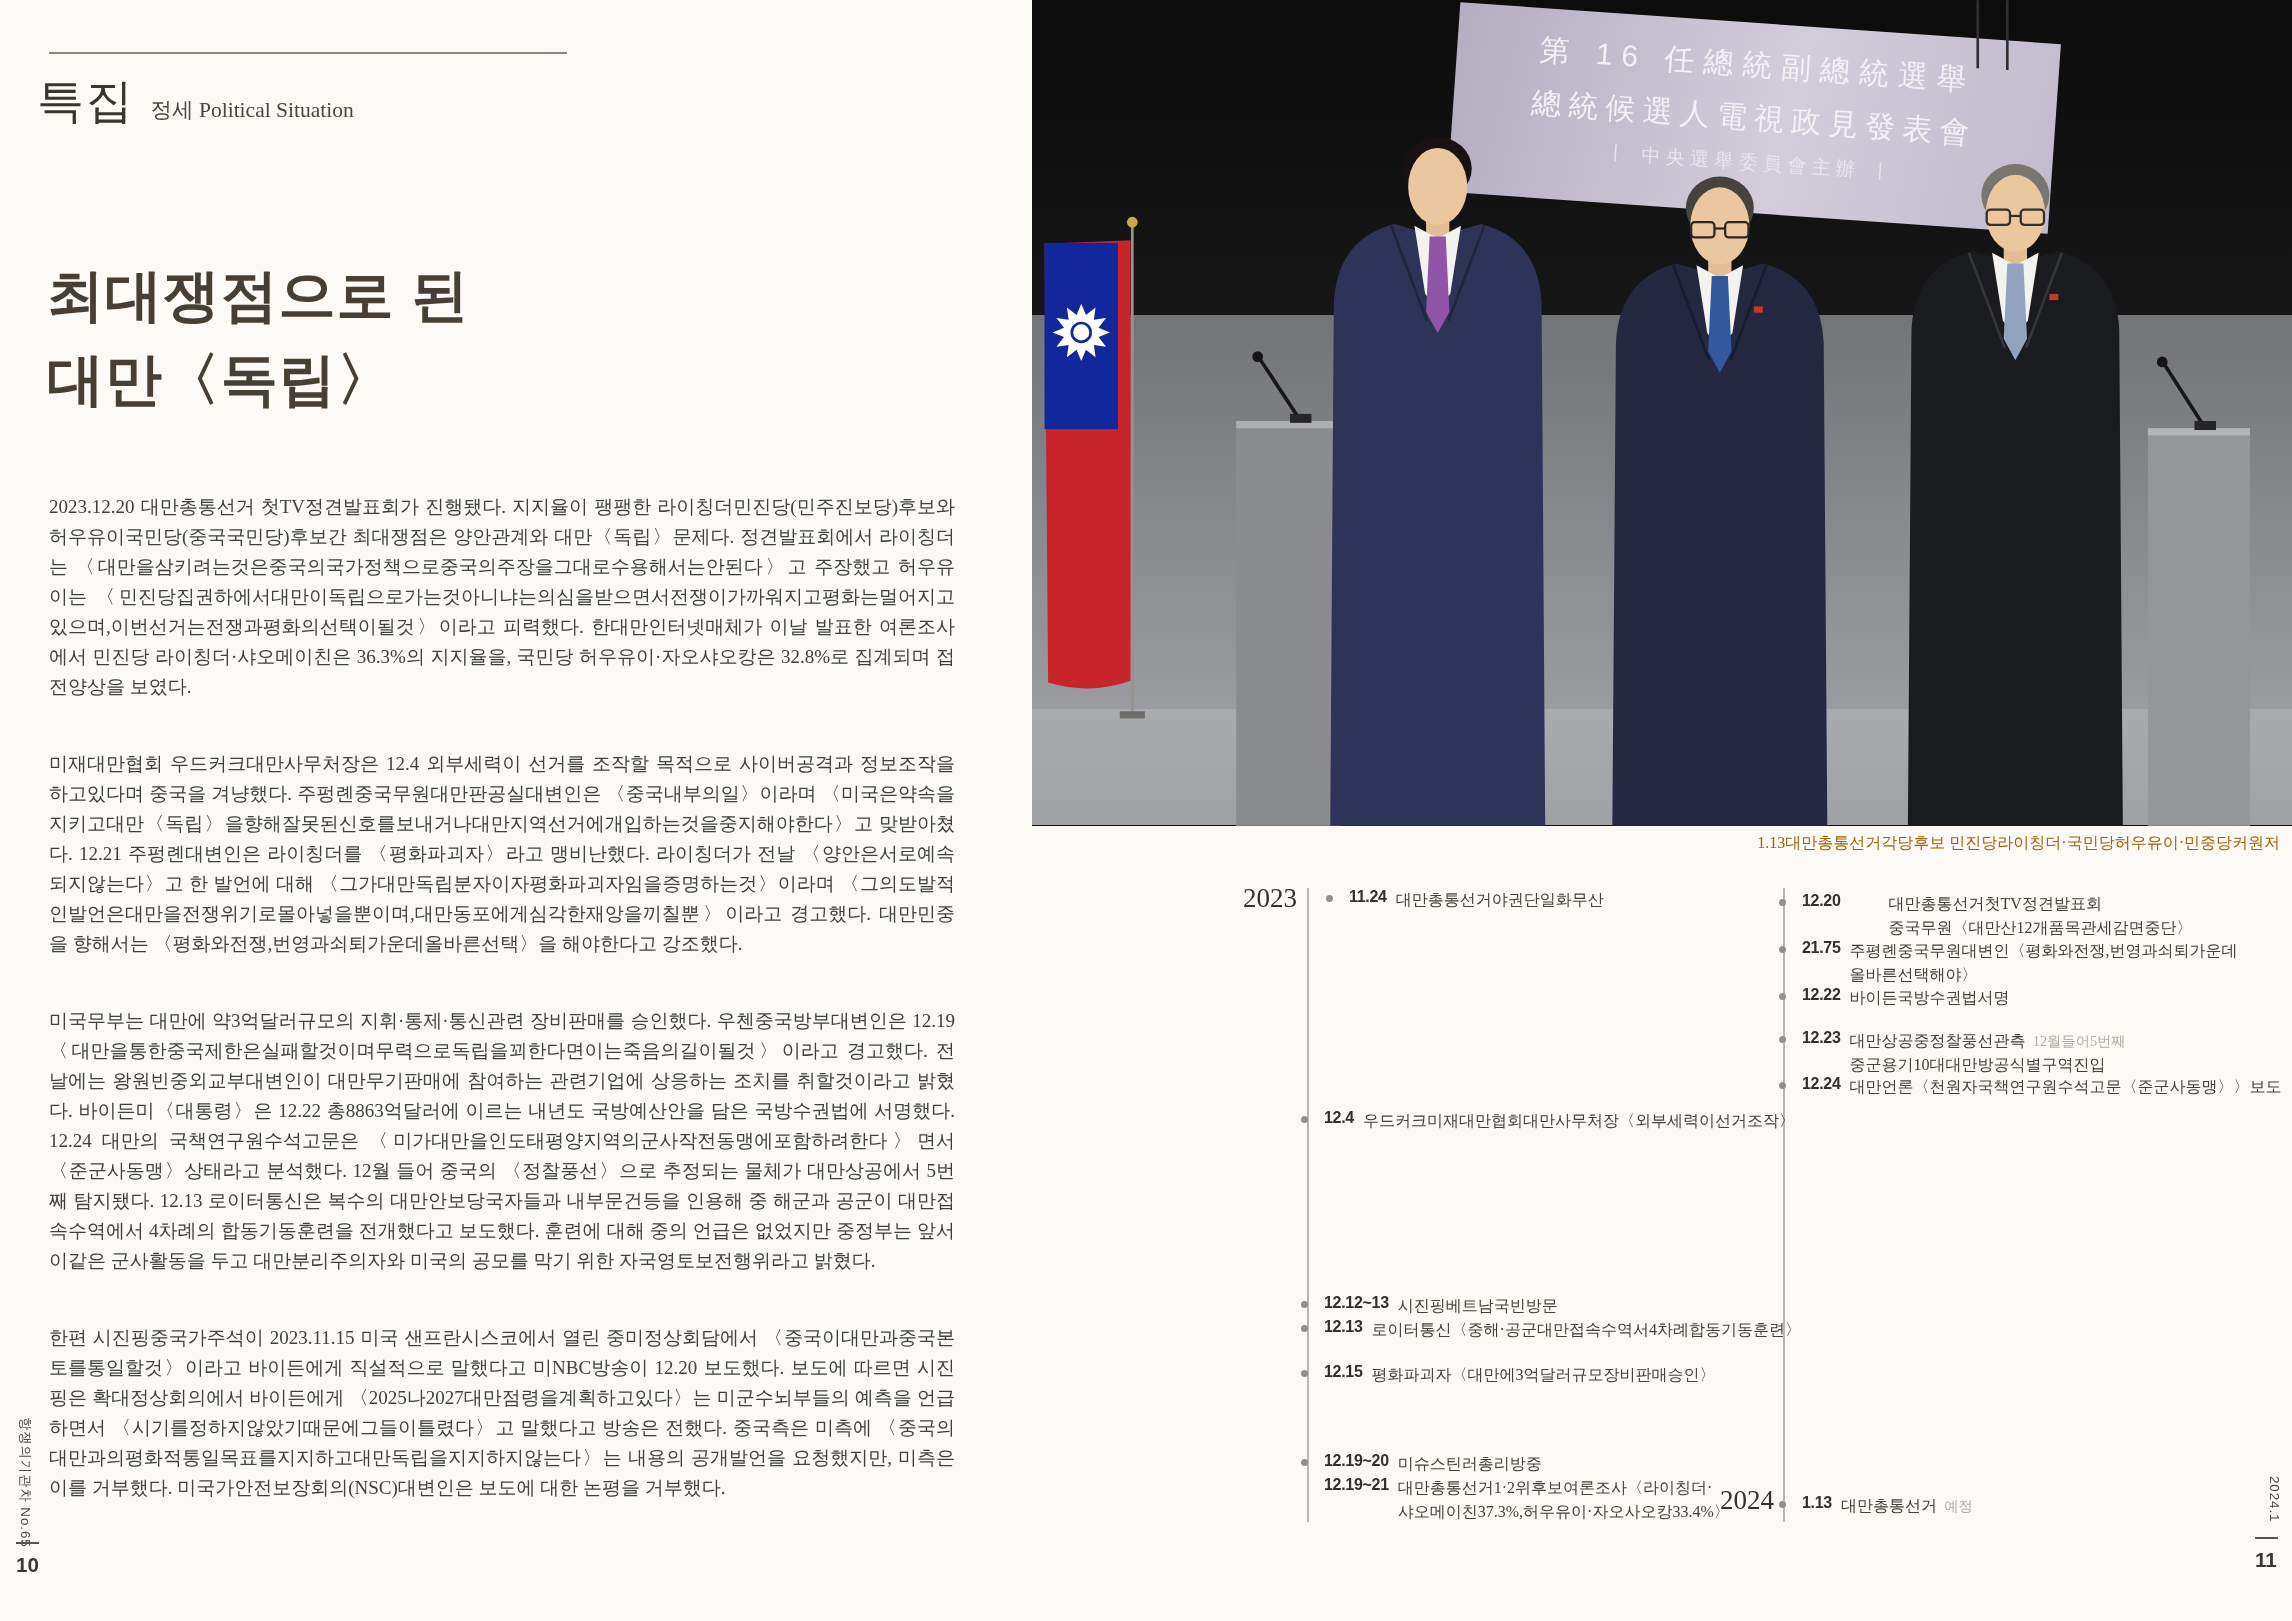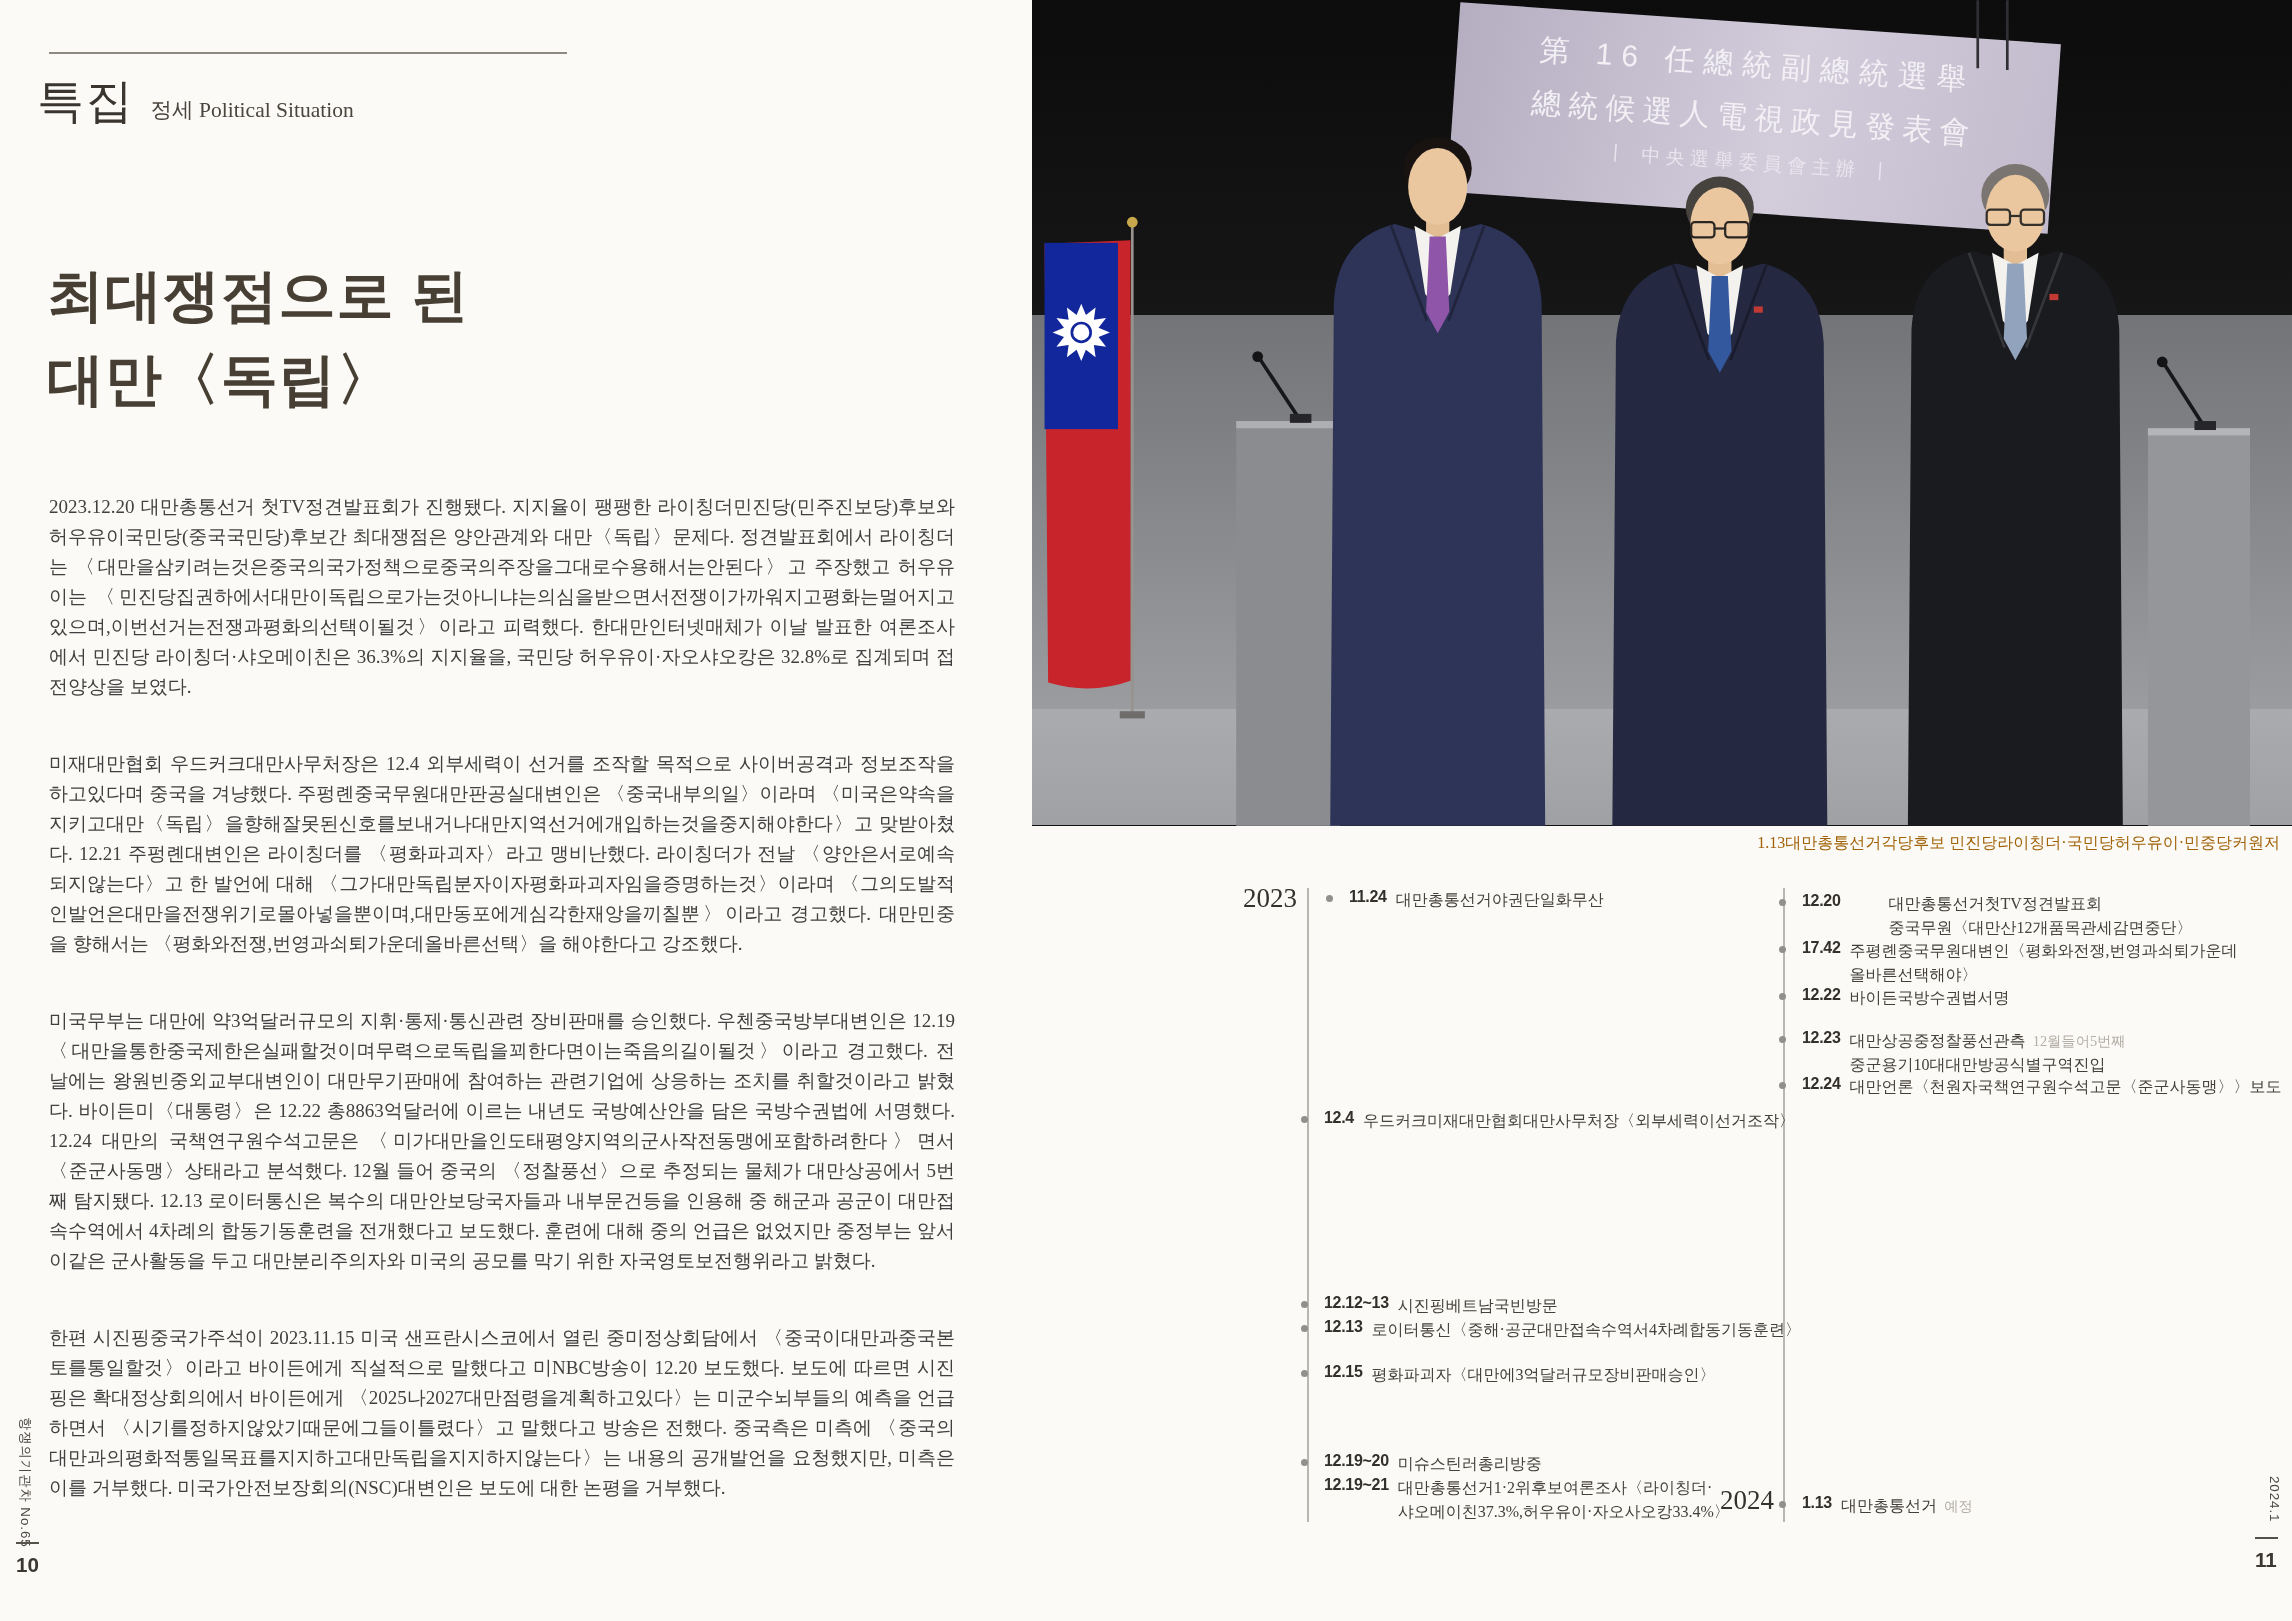--- a/index.html
+++ b/index.html
@@ -227,21 +227,21 @@
       <div class="tl-event" style="left:1802px;top:892px;gap:39px;">
         <span class="dot"></span>
         <span class="tl-date">12.20</span>
         <span class="tl-text">
           <span class="tl-l1"><span>대만총통선거첫TV정견발표회</span></span>
           <span class="tl-l2">중국무원〈대만산12개품목관세감면중단〉</span>
         </span>
       </div>
       <div class="tl-event" style="left:1802px;top:939px;">
         <span class="dot"></span>
-        <span class="tl-date">17.42</span>
+        <span class="tl-date">21.75</span>
         <span class="tl-text">
           <span class="tl-l1"><span>주평롄중국무원대변인〈평화와전쟁,번영과쇠퇴가운데</span></span>
           <span class="tl-l2">올바른선택해야〉</span>
         </span>
       </div>
       <div class="tl-event" style="left:1802px;top:986px;">
         <span class="dot"></span>
         <span class="tl-date">12.22</span>
         <span class="tl-text">
             <span class="tl-l1"><span>바이든국방수권법서명</span></span>

